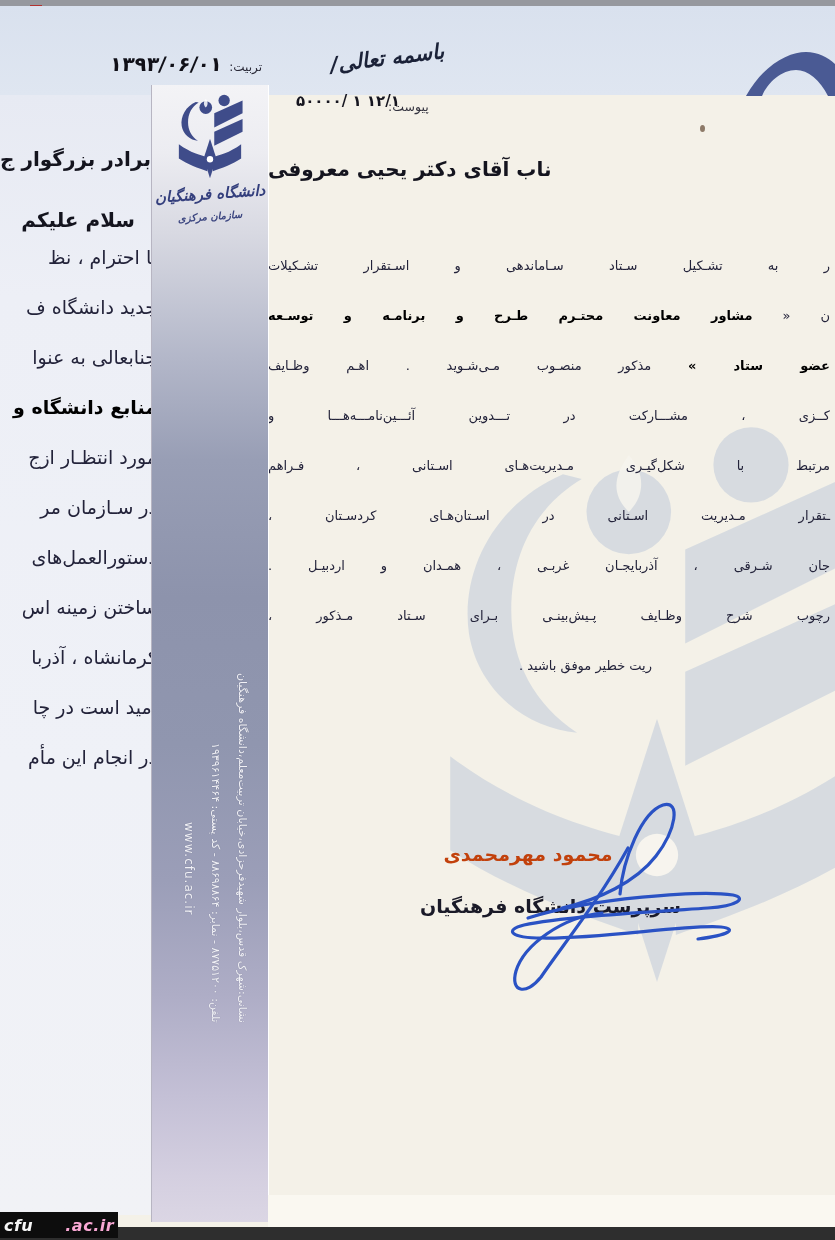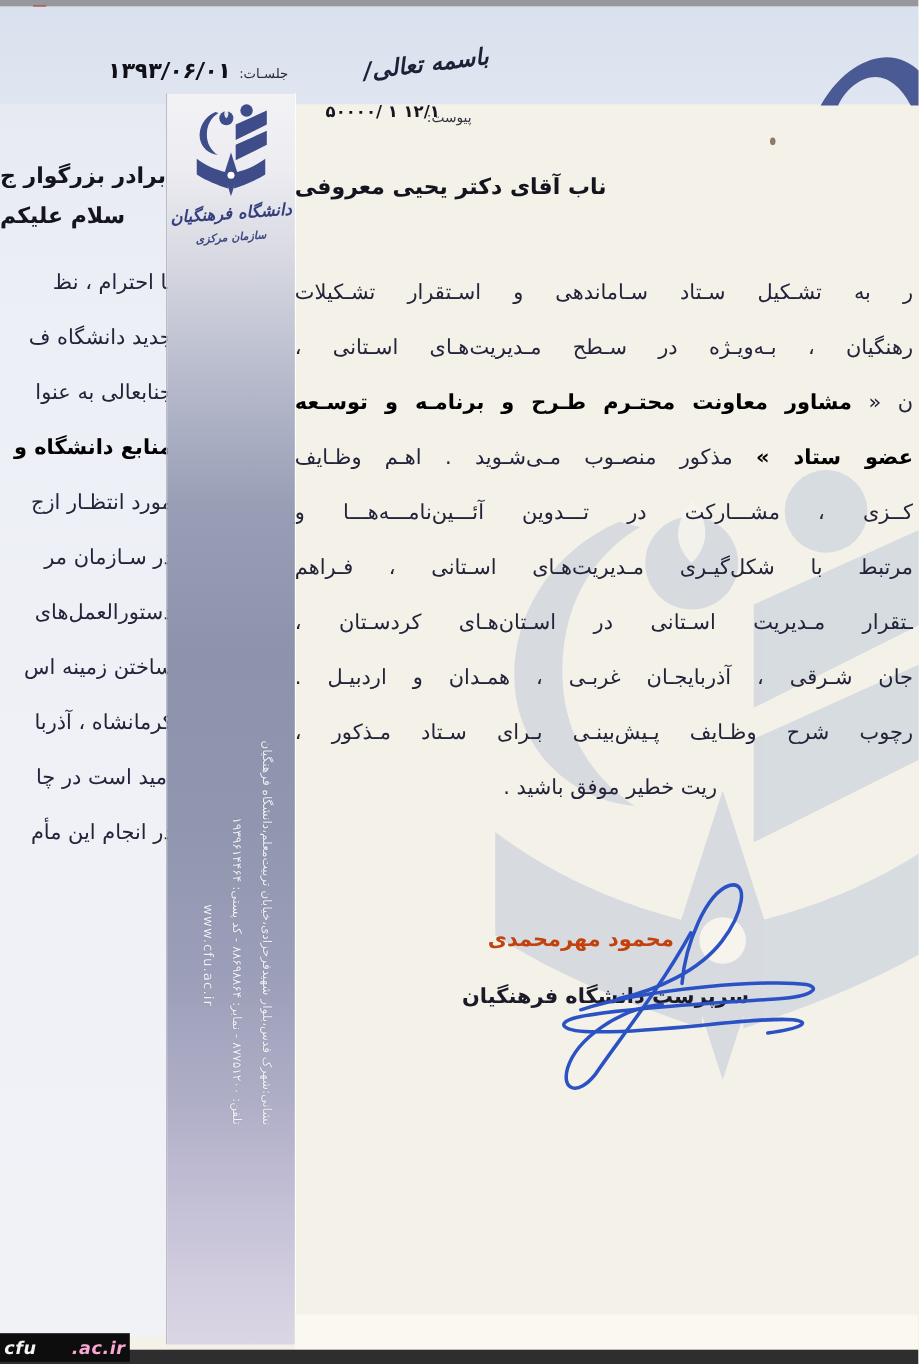--- a/index.html
+++ b/index.html
@@ -28,25 +28,25 @@
   .bismillah{left:330px;top:46px;font-size:21px;font-weight:bold;font-style:italic;
       color:#1b2238;transform:rotate(-7deg);direction:rtl;}
   .refnum{left:296px;top:92px;font-size:15px;font-weight:bold;color:#15151f;
       letter-spacing:3px;direction:ltr;}
   .attach{left:388px;top:99px;font-size:12.5px;color:#33333f;direction:rtl;}
   .tr-chevron{left:744px;top:50px;width:100px;height:48px;overflow:hidden;}
   .recipient-right{left:268px;top:157px;width:562px;font-size:20px;font-weight:bold;
       color:#14141e;white-space:nowrap;text-align:left;direction:rtl;}
   .greet-line{left:0;width:157px;overflow:hidden;white-space:nowrap;text-align:left;
       font-size:20px;font-weight:bold;color:#14141e;direction:rtl;}
-  .g1{top:147px;} .g2{top:184px;text-align:left;padding-right:22px;box-sizing:border-box;}
+  .g1{top:147px;} .g2{top:208px;text-align:right;padding-right:22px;box-sizing:border-box;}
 
   
   .body-right{left:268px;top:252px;width:562px;}
-  .body-right .bl{height:50px;line-height:28px;font-size:19px;color:#23233a;direction:rtl;
+  .body-right .bl{height:50px;line-height:28px;font-size:13px;color:#23233a;direction:rtl;
       text-align:justify;text-align-last:justify;}
   .body-right .bl.short{text-align:right;text-align-last:right;padding-right:178px;box-sizing:border-box;}
   .body-left{left:0;top:243px;width:157px;}
   .body-left .bl{height:50px;line-height:28px;font-size:19px;color:#23233a;direction:rtl;
       white-space:nowrap;overflow:hidden;text-align:right;padding-left:20px;}
   .bseg{font-weight:normal;} .bseg.bold{font-weight:bold;color:#000000;}
 
   
   .watermark{left:422px;top:408px;width:470px;height:612px;opacity:0.28;color:#8ea6cc;}
   
@@ -104,37 +104,36 @@
 <div class="abs top-band"></div>
 <div class="abs left-sheet"></div>
 <div class="abs right-sheet"></div>
 <div class="abs speck"></div>
 
 <svg class="abs watermark" viewBox="0 0 100 130">
   <use href="#cfu-logo"></use>
 </svg>
 
 <div class="abs date-wrap">
-  <span class="date-label">جلسـات:</span>
+  <span class="date-label">تربیت:</span>
   <span class="date-value">۱۳۹۳/۰۶/۰۱</span>
 </div>
 <div class="abs bismillah">باسمه تعالی/</div>
 <div class="abs refnum">۵۰۰۰۰/ ۱ ۱۲/۱</div>
 <div class="abs attach">پیوست:</div>
 <svg class="abs tr-chevron" viewBox="0 0 100 48">
   <path d="M2,46 C20,14 45,2 62,2 C80,2 94,14 100,26 L100,46 L84,46 C76,30 64,20 52,20 C38,20 24,32 18,46 Z" fill="#4a5a94"></path>
 </svg>
 
 <div class="abs greet-line g1">برادر بزرگوار ج</div>
 <div class="abs greet-line g2">سلام علیکم</div>
 <div class="abs recipient-right">ناب آقای دکتر یحیی معروفی</div>
 
 <div class="abs body-right" id="body-right">
     <div class="bl"><span class="bseg">ر به تشـکیل سـتاد سـاماندهی و اسـتقرار تشـکیلات</span></div>
-    <div class="bl"><span class="bseg">رهنگیان ، بـه‌ویـژه در سـطح مـدیریت‌هـای اسـتانی ،</span></div>
     <div class="bl"><span class="bseg">ن « </span><span class="bseg bold">مشاور معاونت محتـرم طـرح و برنامـه و توسـعه</span></div>
     <div class="bl"><span class="bseg bold">عضو ستاد »</span><span class="bseg"> مذکور منصـوب مـی‌شـوید . اهـم وظـایف</span></div>
     <div class="bl"><span class="bseg">کــزی ، مشـــارکت در تـــدوین آئـــین‌نامـــه‌هـــا و</span></div>
     <div class="bl"><span class="bseg">مرتبط با شکل‌گیـری مـدیریت‌هـای اسـتانی ، فـراهم</span></div>
     <div class="bl"><span class="bseg">ـتقرار مـدیریت اسـتانی در اسـتان‌هـای کردسـتان ،</span></div>
     <div class="bl"><span class="bseg">جان شـرقی ، آذربایجـان غربـی ، همـدان و اردبیـل .</span></div>
     <div class="bl"><span class="bseg">رچوب شرح وظـایف پـیش‌بینـی بـرای سـتاد مـذکور ،</span></div>
     <div class="bl short"><span class="bseg">ریت خطیر موفق باشید .</span></div>
   </div>
 <div class="abs body-left" id="body-left">

